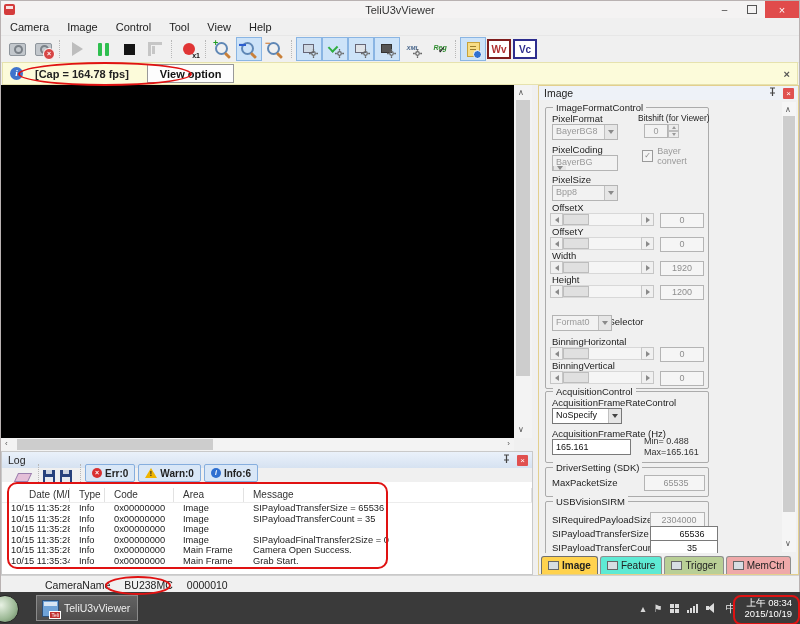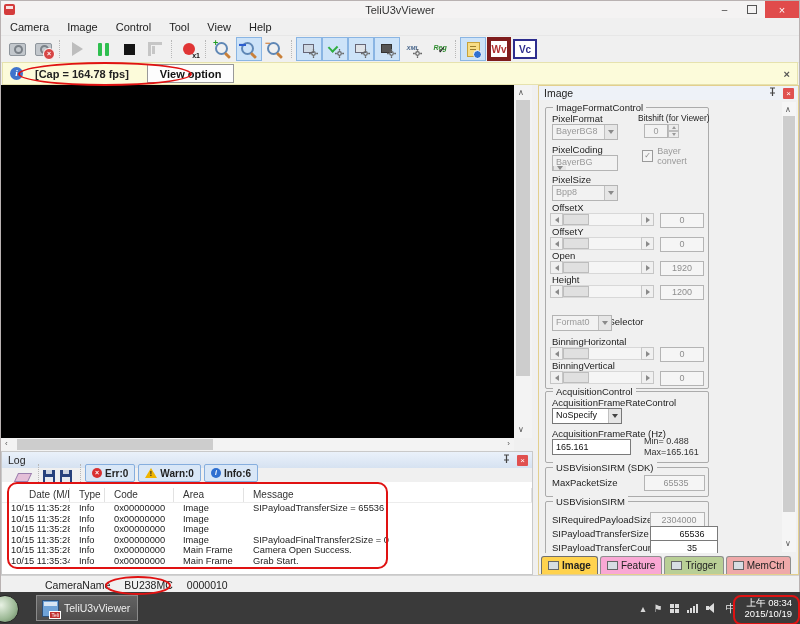--- a/index.html
+++ b/index.html
@@ -47,21 +47,21 @@
   .setico .pict.mem{background:#dfe3e8;}
   .setico .pict.tool{background:#555;border-color:#333;}
   .gear{position:absolute;right:-2px;bottom:-4px;}
   .xmltxt{font-size:6px;font-weight:bold;font-style:italic;color:#46648a;position:absolute;top:1px;left:0;}
   .regtxt{font-size:7px;font-weight:bold;font-style:italic;color:#2e8b2e;position:absolute;top:0;left:1px;}
   .regchk{position:absolute;bottom:-1px;right:0;font-size:9px;color:#222;font-weight:bold;}
   .noteico{width:11px;height:13px;background:#f7dd86;border:1px solid #c7a23c;position:relative;}
   .noteico:before{content:"";position:absolute;left:2px;top:3px;width:6px;height:1px;background:#9a7d2e;box-shadow:0 3px 0 #9a7d2e;}
   .noteico:after{content:"";position:absolute;right:-3px;bottom:-3px;width:7px;height:7px;border-radius:50%;background:#2f6fd0;border:1px solid #fff;}
   .wvbtn,.vcbtn{width:20px;height:16px;background:#fff;display:flex;align-items:center;justify-content:center;font-size:10px;font-weight:bold;}
-  .wvbtn{border:4px solid #7f1d1d;color:#b03030;}
+  .wvbtn{border:2px solid #7f1d1d;color:#b03030;}
   .vcbtn{border:2px solid #2d2d8e;color:#2d2d8e;}
 
   
   .infobar{position:absolute;left:1px;top:61px;right:1px;height:21px;background:#fcfbda;border:1px solid #e6e2ae;display:flex;align-items:center;}
   .inf-ico{width:13px;height:13px;border-radius:50%;background:#3f74cc;color:#fff;font-size:9px;font-weight:bold;font-style:italic;text-align:center;line-height:13px;margin-left:7px;font-family:"Liberation Serif",serif;}
   .captext{margin-left:12px;font-size:11px;font-weight:bold;color:#222;}
   .viewopt{margin-left:18px;height:17px;padding:0 12px;background:#fdfdfd;border:1px solid #999;font-size:11px;font-weight:bold;color:#111;display:flex;align-items:center;}
   .inf-close{margin-left:auto;margin-right:7px;color:#555;font-size:11px;font-weight:bold;}
 
   
@@ -130,21 +130,21 @@
   .tbx{position:absolute;height:14px;border:1px solid #7a7a7a;background:#fff;color:#111;font-size:9px;line-height:14px;padding-left:3px;}
   .tbx.c{text-align:center;padding-left:16px;}
   .tbx.dis{background:#f5f5f5;color:#8e8e8e;border-color:#b4b4b4;text-align:center;}
   .minmax{position:absolute;font-size:9px;color:#333;line-height:11px;white-space:nowrap;}
   .rpscroll{position:absolute;right:2px;top:16px;width:14px;bottom:22px;background:#f5f5f5;}
   .rpscroll .thumb{position:absolute;left:1px;top:14px;width:12px;bottom:40px;background:#cdcdcd;}
   .tabsbar{position:absolute;left:0;right:0;bottom:0;height:20px;background:#f0f0f0;display:flex;align-items:flex-end;padding-left:2px;gap:2px;}
   .tab{height:17px;display:flex;align-items:center;gap:3px;padding:0 6px;border:1px solid #8f8f8f;border-bottom:none;border-radius:3px 3px 0 0;font-size:10px;color:#222;}
   .tabico{width:9px;height:7px;border:1px solid #666;background:#d7dde3;}
   .tab.t-image{background:#ffd24d;font-weight:bold;border-color:#6f6f6f;}
-  .tab.t-feature{background:#f9a8d4;}
+  .tab.t-feature{background:#5eead4;}
   .tab.t-trigger{background:#b9cf96;}
   .tab.t-memctrl{background:#efa9a9;}
 
   
   .statusbar{position:absolute;left:0;top:574px;width:798px;height:17px;background:#f0f0f0;border-top:1px solid #d2d2d2;display:flex;align-items:center;font-size:10.5px;color:#222;}
   .statusbar .l{margin-left:44px;}
   .statusbar .v1{margin-left:14px;}
   .statusbar .v2{margin-left:14px;}
 
   
@@ -376,20 +376,21 @@
             <span class="c">Info</span>
             <span class="c">0x00000000</span>
             <span class="c">Image</span>
             <span class="c">SIPayloadTransferSize = 65536</span>
         </div>
         <div class="lrow">
           <span class="c">10/15 11:35:28</span>
             <span class="c">Info</span>
             <span class="c">0x00000000</span>
             <span class="c">Image</span>
+            <span class="c">SIPayloadTransferCount = 35</span>
         </div>
         <div class="lrow">
           <span class="c">10/15 11:35:28</span>
             <span class="c">Info</span>
             <span class="c">0x00000000</span>
             <span class="c">Image</span>
         </div>
         <div class="lrow">
           <span class="c">10/15 11:35:28</span>
             <span class="c">Info</span>
@@ -488,21 +489,21 @@
               </span>
               <span class="tk">
                 <i class="th"></i>
               </span>
               <span class="sa">
                 <i class="tri-r"></i>
               </span>
           </div>
           <span class="vbx" style="left:114px;top:129px;">0</span>
 
-          <span class="flabel" style="left:6px;top:142px;">Open</span>
+          <span class="flabel" style="left:6px;top:142px;">Width</span>
           <div class="hslider" style="left:4px;top:153px;">
             <span class="sa">
                 <i class="tri-l"></i>
               </span>
               <span class="tk">
                 <i class="th"></i>
               </span>
               <span class="sa">
                 <i class="tri-r"></i>
               </span>
@@ -569,21 +570,21 @@
                 <i class="tri-dn"></i>
               </span>
           </div>
           <span class="flabel" style="left:6px;top:36px;">AcquisitionFrameRate (Hz)</span>
           <span class="tbx" style="left:6px;top:47px;width:74px;">165.161</span>
           <span class="minmax" style="left:98px;top:44px;">Min= 0.488</span>
           <span class="minmax" style="left:98px;top:55px;">Max=165.161</span>
         </div>
 
         <div class="grp" style="top:366px;height:28px;">
-          <span class="glabel">USBVisionSIRM (SDK)</span>
+          <span class="glabel">DriverSetting (SDK)</span>
           <span class="flabel" style="left:6px;top:9px;">MaxPacketSize</span>
           <span class="tbx dis" style="left:98px;top:7px;width:56px;">65535</span>
         </div>
 
         <div class="grp" style="top:400px;height:86px;">
           <span class="glabel">USBVisionSIRM</span>
           <span class="flabel" style="left:6px;top:12px;">SIRequiredPayloadSize</span>
           <span class="tbx dis" style="left:104px;top:10px;width:50px;">2304000</span>
           <span class="flabel" style="left:6px;top:26px;">SIPayloadTransferSize</span>
           <span class="tbx c" style="left:104px;top:24px;width:50px;">65536</span>

